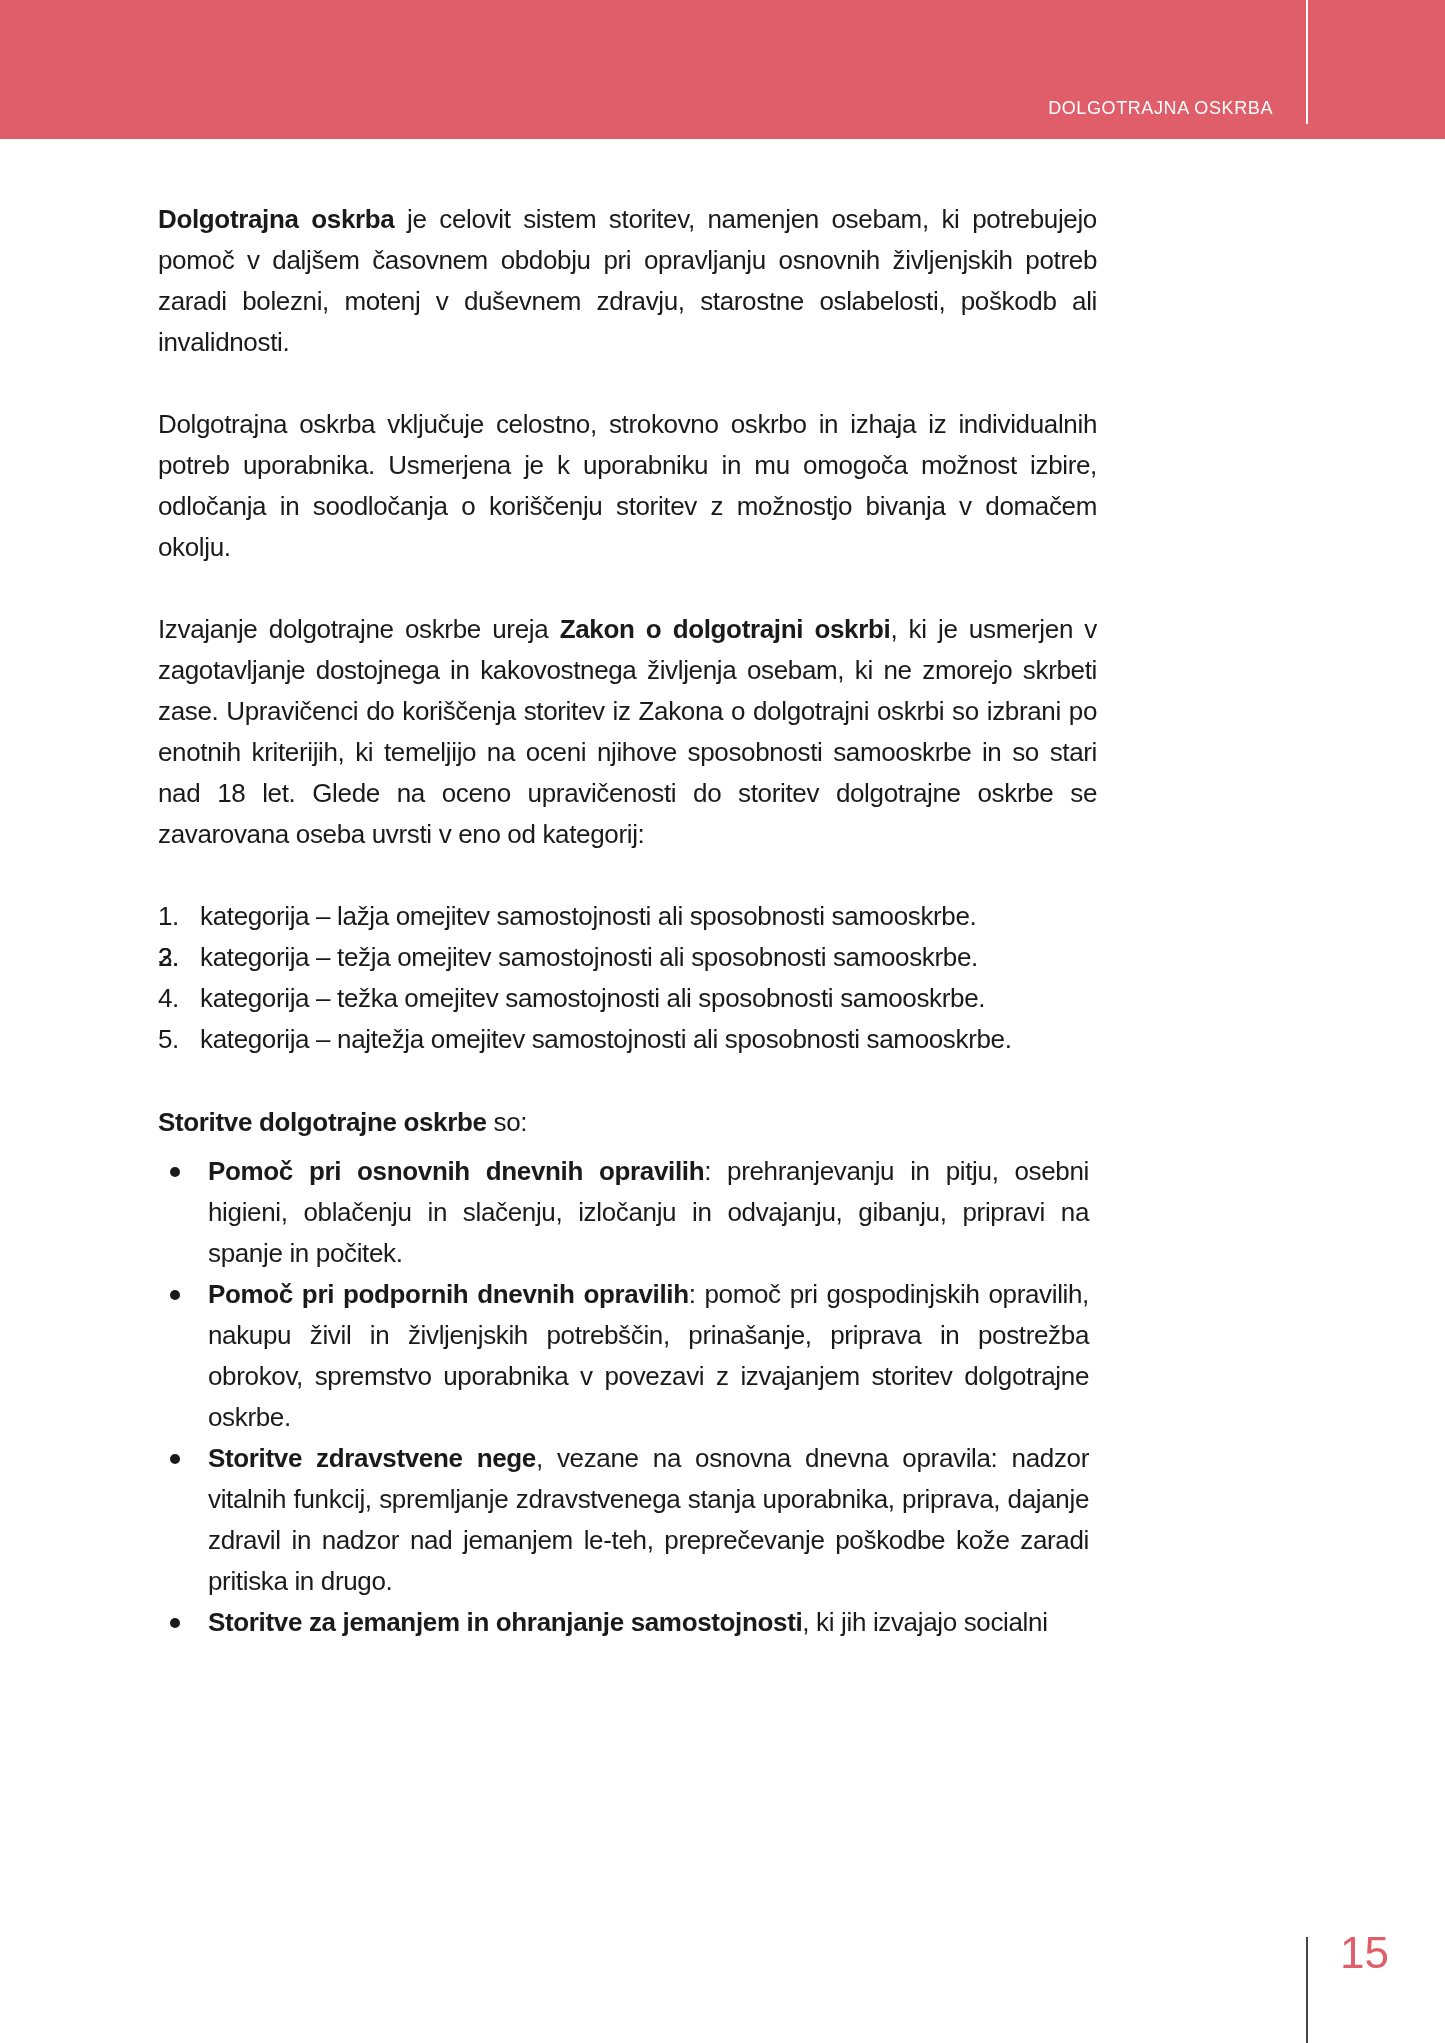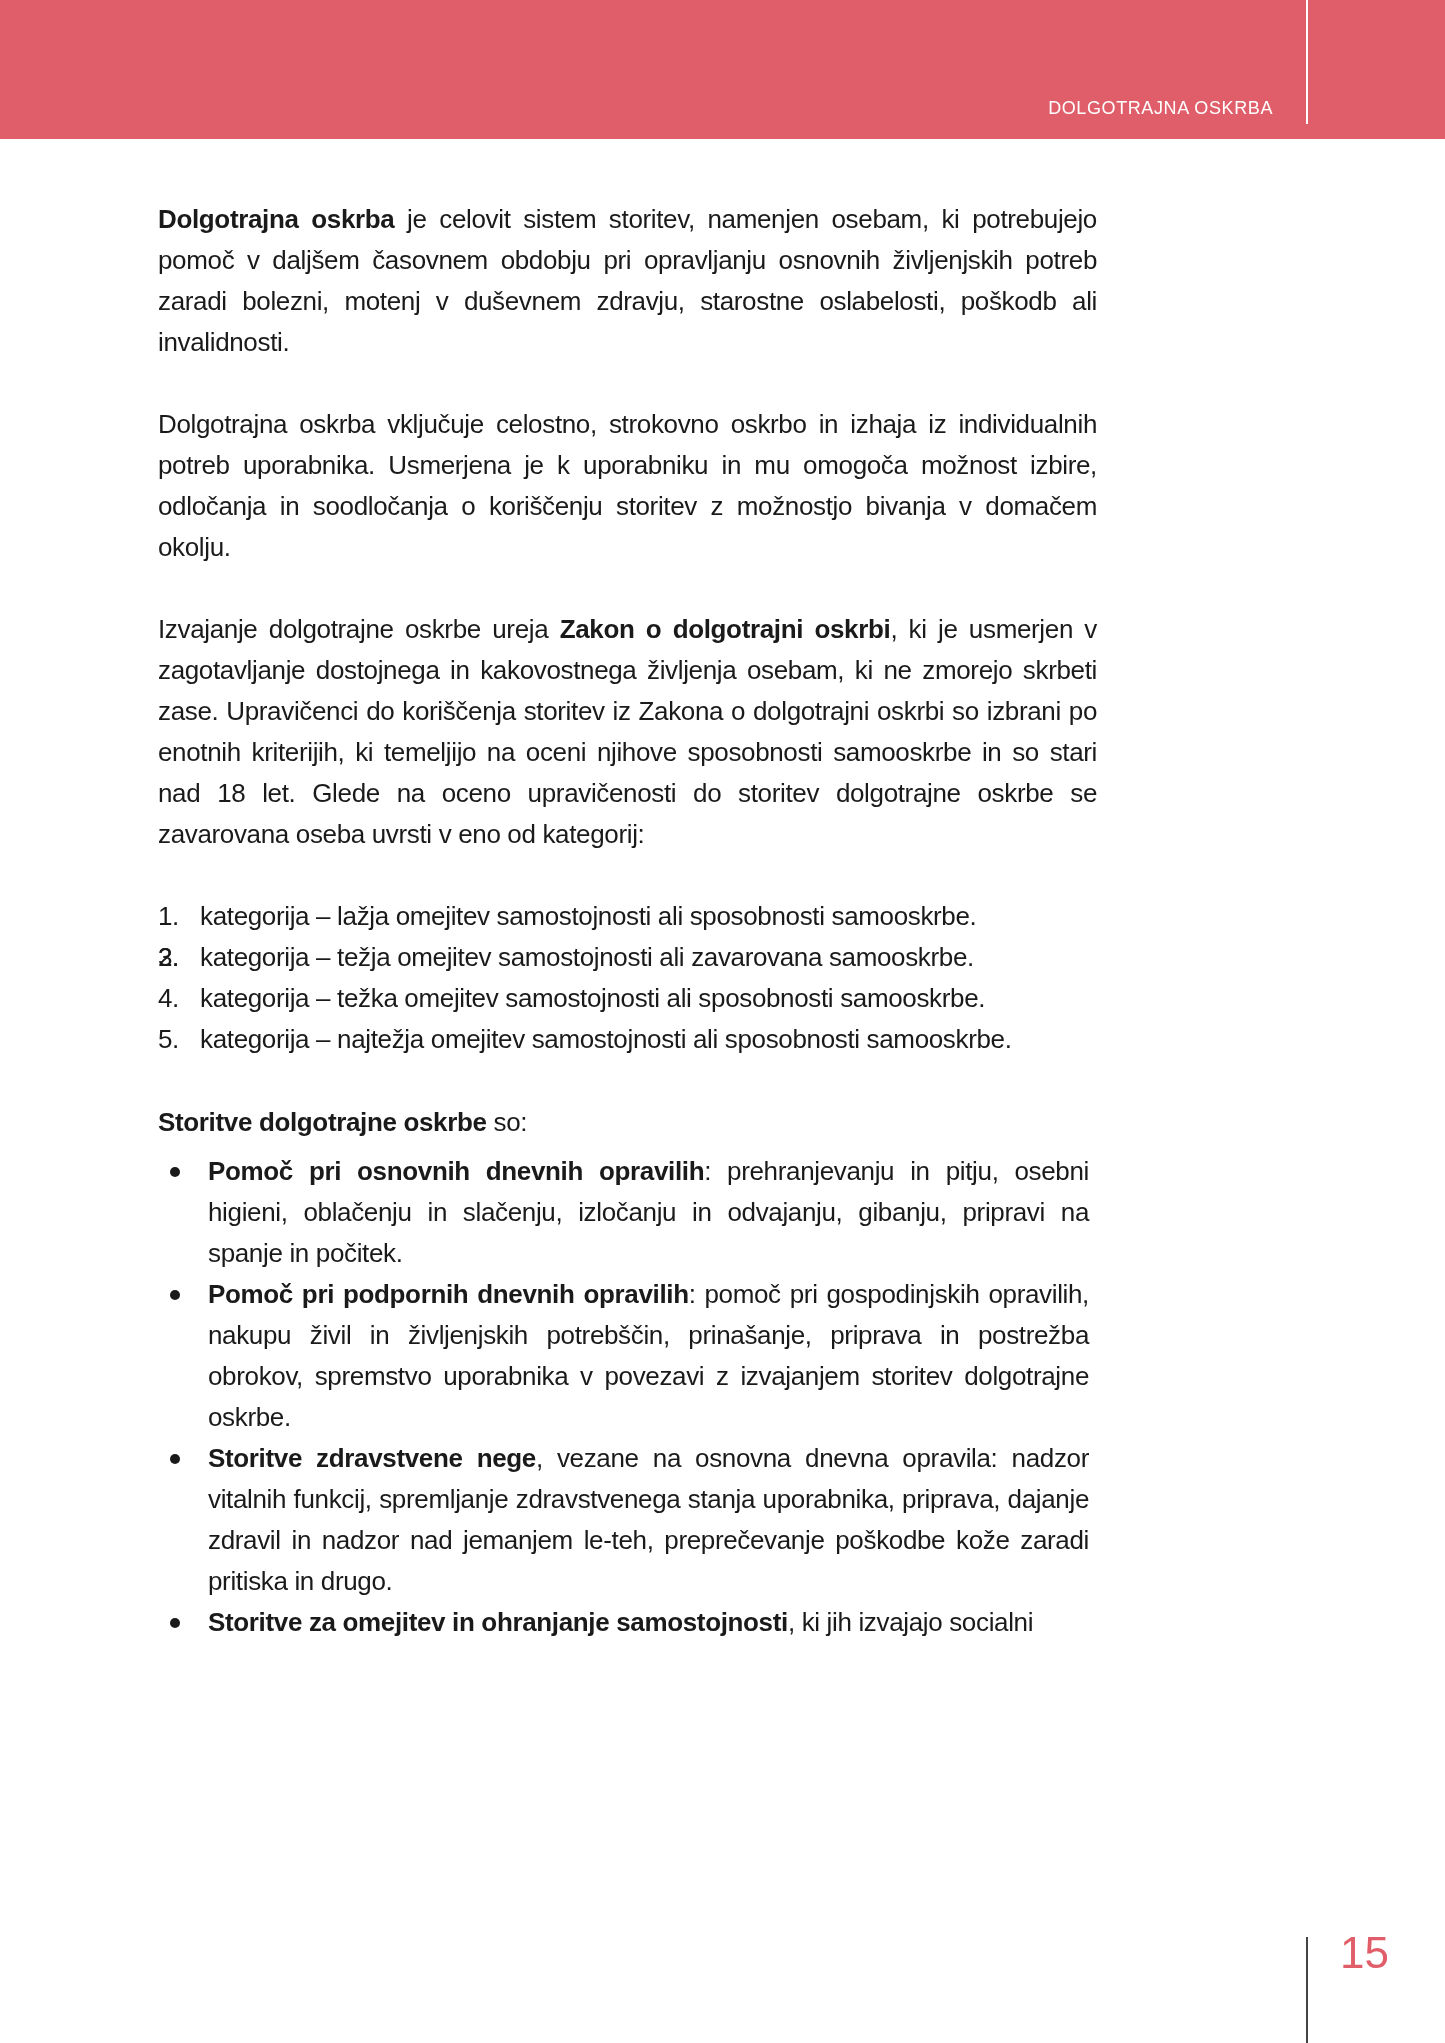--- a/index.html
+++ b/index.html
@@ -122,30 +122,30 @@
 
   <p><b>Dolgotrajna oskrba</b><span> je celovit sistem storitev, namenjen osebam, ki potrebujejo pomoč v daljšem časovnem obdobju pri opravljanju osnovnih življenjskih potreb zaradi bolezni, motenj v duševnem zdravju, starostne oslabelosti, poškodb ali invalidnosti.</span></p>
 
   <p><span>Dolgotrajna oskrba vključuje celostno, strokovno oskrbo in izhaja iz individualnih potreb uporabnika. Usmerjena je k uporabniku in mu omogoča možnost izbire, odločanja in soodločanja o koriščenju storitev z možnostjo bivanja v domačem okolju.</span></p>
 
   <p><span>Izvajanje dolgotrajne oskrbe ureja </span><b>Zakon o dolgotrajni oskrbi</b><span>, ki je usmerjen v zagotavljanje dostojnega in kakovostnega življenja osebam, ki ne zmorejo skrbeti zase. Upravičenci do koriščenja storitev iz Zakona o dolgotrajni oskrbi so izbrani po enotnih kriterijih, ki temeljijo na oceni njihove sposobnosti samooskrbe in so stari nad 18 let. Glede na oceno upravičenosti do storitev dolgotrajne oskrbe se zavarovana oseba uvrsti v eno od kategorij:</span></p>
 
   <ol class="categories">
     <li><span class="num">1.</span><span>kategorija – lažja omejitev samostojnosti ali sposobnosti samooskrbe.</span></li>
     <li><span class="num">2.</span></li>
-    <li><span class="num">3.</span><span>kategorija – težja omejitev samostojnosti ali zavarovana samooskrbe.</span></li>
+    <li><span class="num">3.</span><span>kategorija – težja omejitev samostojnosti ali sposobnosti samooskrbe.</span></li>
     <li><span class="num">4.</span><span>kategorija – težka omejitev samostojnosti ali sposobnosti samooskrbe.</span></li>
     <li><span class="num">5.</span><span>kategorija – najtežja omejitev samostojnosti ali sposobnosti samooskrbe.</span></li>
   </ol>
 
   <p class="services-intro"><b>Storitve dolgotrajne oskrbe</b><span> so:</span></p>
 
   <ul class="services">
     <li><span class="bullet"></span><b>Pomoč pri osnovnih dnevnih opravilih</b><span>: prehranjevanju in pitju, osebni higieni, oblačenju in slačenju, izločanju in odvajanju, gibanju, pripravi na spanje in počitek.</span></li>
     <li><span class="bullet"></span><b>Pomoč pri podpornih dnevnih opravilih</b><span>: pomoč pri gospodinjskih opravilih, nakupu živil in življenjskih potrebščin, prinašanje, priprava in postrežba obrokov, spremstvo uporabnika v povezavi z izvajanjem storitev dolgotrajne oskrbe.</span></li>
     <li><span class="bullet"></span><b>Storitve zdravstvene nege</b><span>, vezane na osnovna dnevna opravila: nadzor vitalnih funkcij, spremljanje zdravstvenega stanja uporabnika, priprava, dajanje zdravil in nadzor nad jemanjem le-teh, preprečevanje poškodbe kože zaradi pritiska in drugo.</span></li>
-    <li><span class="bullet"></span><b>Storitve za omejitev in ohranjanje samostojnosti</b><span>, ki jih izvajajo socialni</span></li>
+    <li><span class="bullet"></span><b>Storitve za jemanjem in ohranjanje samostojnosti</b><span>, ki jih izvajajo socialni</span></li>
   </ul>
 
 </div>
 
 <div class="page-rule"></div>
 <div class="page-number">15</div>
 
 </body></html>

